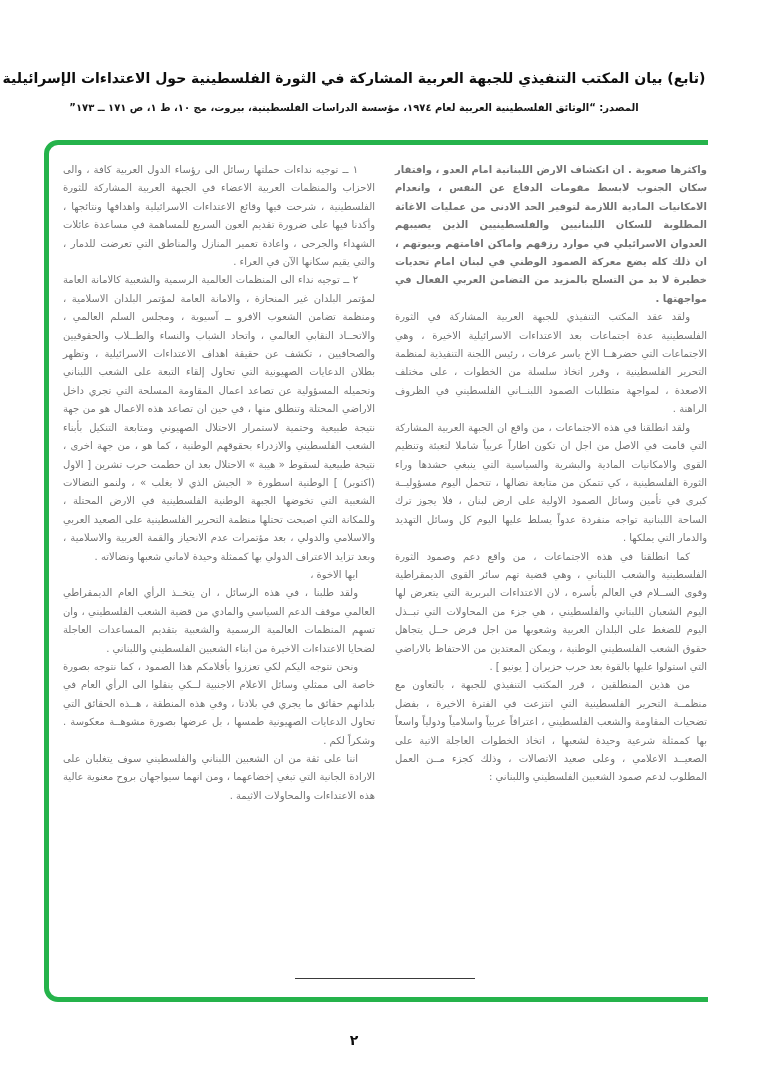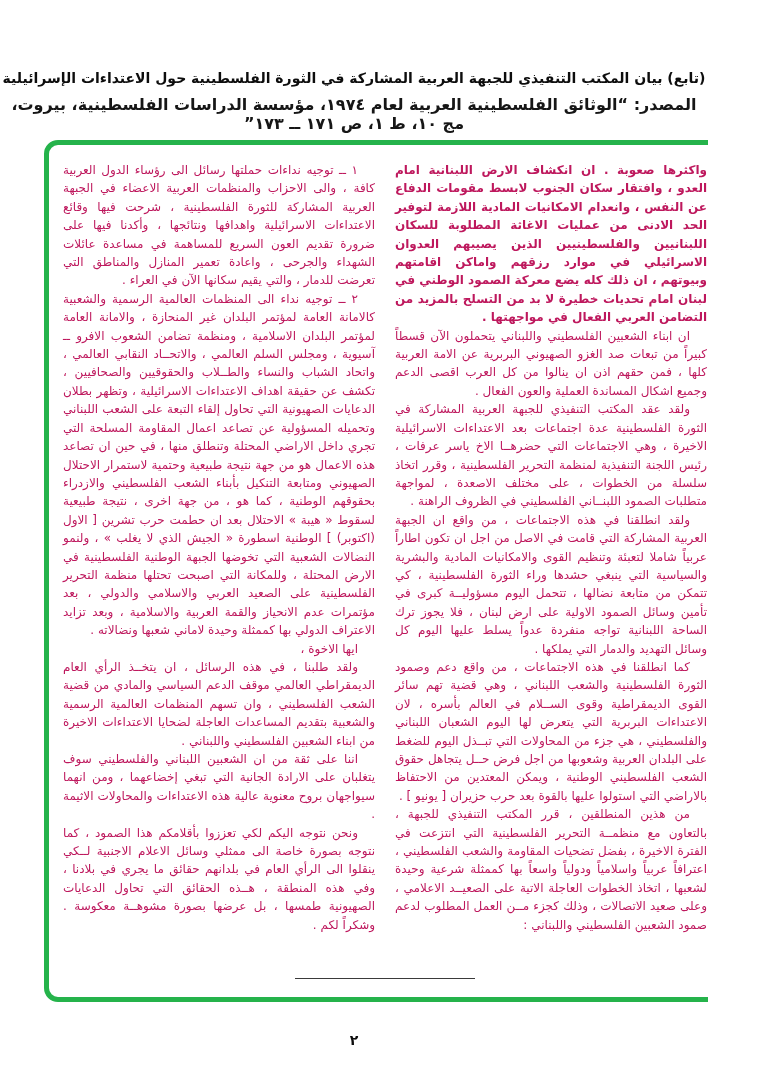--- a/index.html
+++ b/index.html
@@ -13,44 +13,44 @@
   }
   .header {
     position:absolute; top:70px; left:0; width:100%;
     text-align:center; direction:rtl;
   }
   .doc-title {
     font-size:14px; font-weight:bold; color:#0d0d0d;
     letter-spacing:0.2px;
   }
   .doc-source {
-    margin-top:9px;
-    font-size:16px; font-weight:bold; color:#161616;
+    margin-top:16px;
+    font-size:10px; font-weight:bold; color:#161616;
   }
   .frame {
     position:absolute; left:44px; top:140px;
     width:682px; height:862px;
     border:5px solid #25b34b;
     border-radius:14px;
     box-sizing:border-box;
     background:#ffffff;
   }
   .columns {
     position:absolute; top:0; left:0; right:0; bottom:0;
     padding:16px 14px 30px 14px;
     display:flex; gap:20px;
     direction:rtl;
     box-sizing:border-box;
   }
   .col {
     flex:1 1 0;
-    font-size:12px;
+    font-size:10px;
     line-height:18.4px;
     text-align:justify;
-    color:#be185d;
+    color:#737373;
   }
   .col p { margin:0; text-indent:17px; }
   .col p.no-indent { text-indent:0;font-weight:bold; }
   .footnote-rule {
     position:absolute; bottom:18px; left:50%;
     transform:translateX(-50%);
     width:180px; height:0;
     border-top:1.6px solid #3a3a3a;
   }
   .page-number {
@@ -67,34 +67,33 @@
   <div class="header">
     <div class="doc-title">(تابع) بيان المكتب التنفيذي للجبهة العربية المشاركة في الثورة الفلسطينية حول الاعتداءات الإسرائيلية</div>
     <div class="doc-source">المصدر: “الوثائق الفلسطينية العربية لعام ١٩٧٤، مؤسسة الدراسات الفلسطينية، بيروت، مج ١٠، ط ١، ص ١٧١ ــ ١٧٣”</div>
   </div>
 
   <div class="frame">
     <div class="columns">
 
       <div class="col">
         <p class="no-indent">واكثرها صعوبة . ان انكشاف الارض اللبنانية امام العدو ، وافتقار سكان الجنوب لابسط مقومات الدفاع عن النفس ، وانعدام الامكانيات المادية اللازمة لتوفير الحد الادنى من عمليات الاغاثة المطلوبة للسكان اللبنانيين والفلسطينيين الذين يصيبهم العدوان الاسرائيلي في موارد رزقهم واماكن اقامتهم وبيوتهم ، ان ذلك كله يضع معركة الصمود الوطني في لبنان امام تحديات خطيرة لا بد من التسلح بالمزيد من التضامن العربي الفعال في مواجهتها .</p>
-        <p>ان ابناء الشعبين الفلسطيني واللبناني يتحملون الآن قسطاً كبيراً من تبعات صد الغزو الصهيوني البربرية عن الامة العربية كلها ، فمن حقهم اذن ان ينالوا من كل العرب اقصى الدعم وجميع اشكال المساندة العملية والعون الفعال .</p>
         <p>ولقد عقد المكتب التنفيذي للجبهة العربية المشاركة في الثورة الفلسطينية عدة اجتماعات بعد الاعتداءات الاسرائيلية الاخيرة ، وهي الاجتماعات التي حضرهــا الاخ ياسر عرفات ، رئيس اللجنة التنفيذية لمنظمة التحرير الفلسطينية ، وقرر اتخاذ سلسلة من الخطوات ، على مختلف الاصعدة ، لمواجهة متطلبات الصمود اللبنــاني الفلسطيني في الظروف الراهنة .</p>
         <p>ولقد انطلقنا في هذه الاجتماعات ، من واقع ان الجبهة العربية المشاركة التي قامت في الاصل من اجل ان تكون اطاراً عربياً شاملا لتعبئة وتنظيم القوى والامكانيات المادية والبشرية والسياسية التي ينبغي حشدها وراء الثورة الفلسطينية ، كي تتمكن من متابعة نضالها ، تتحمل اليوم مسؤوليــة كبرى في تأمين وسائل الصمود الاولية على ارض لبنان ، فلا يجوز ترك الساحة اللبنانية تواجه منفردة عدواً يسلط عليها اليوم كل وسائل التهديد والدمار التي يملكها .</p>
         <p>كما انطلقنا في هذه الاجتماعات ، من واقع دعم وصمود الثورة الفلسطينية والشعب اللبناني ، وهي قضية تهم سائر القوى الديمقراطية وقوى الســلام في العالم بأسره ، لان الاعتداءات البربرية التي يتعرض لها اليوم الشعبان اللبناني والفلسطيني ، هي جزء من المحاولات التي تبــذل اليوم للضغط على البلدان العربية وشعوبها من اجل فرض حــل يتجاهل حقوق الشعب الفلسطيني الوطنية ، ويمكن المعتدين من الاحتفاظ بالاراضي التي استولوا عليها بالقوة بعد حرب حزيران [ يونيو ] .</p>
         <p>من هذين المنطلقين ، قرر المكتب التنفيذي للجبهة ، بالتعاون مع منظمــة التحرير الفلسطينية التي انتزعت في الفترة الاخيرة ، بفضل تضحيات المقاومة والشعب الفلسطيني ، اعترافاً عربياً واسلامياً ودولياً واسعاً بها كممثلة شرعية وحيدة لشعبها ، اتخاذ الخطوات العاجلة الاتية على الصعيــد الاعلامي ، وعلى صعيد الاتصالات ، وذلك كجزء مــن العمل المطلوب لدعم صمود الشعبين الفلسطيني واللبناني :</p>
       </div>
 
       <div class="col">
         <p>١ ــ توجيه نداءات حملتها رسائل الى رؤساء الدول العربية كافة ، والى الاحزاب والمنظمات العربية الاعضاء في الجبهة العربية المشاركة للثورة الفلسطينية ، شرحت فيها وقائع الاعتداءات الاسرائيلية واهدافها ونتائجها ، وأكدنا فيها على ضرورة تقديم العون السريع للمساهمة في مساعدة عائلات الشهداء والجرحى ، واعادة تعمير المنازل والمناطق التي تعرضت للدمار ، والتي يقيم سكانها الآن في العراء .</p>
         <p>٢ ــ توجيه نداء الى المنظمات العالمية الرسمية والشعبية كالامانة العامة لمؤتمر البلدان غير المنحازة ، والامانة العامة لمؤتمر البلدان الاسلامية ، ومنظمة تضامن الشعوب الافرو ــ آسيوية ، ومجلس السلم العالمي ، والاتحــاد النقابي العالمي ، واتحاد الشباب والنساء والطــلاب والحقوقيين والصحافيين ، تكشف عن حقيقة اهداف الاعتداءات الاسرائيلية ، وتظهر بطلان الدعايات الصهيونية التي تحاول إلقاء التبعة على الشعب اللبناني وتحميله المسؤولية عن تصاعد اعمال المقاومة المسلحة التي تجري داخل الاراضي المحتلة وتنطلق منها ، في حين ان تصاعد هذه الاعمال هو من جهة نتيجة طبيعية وحتمية لاستمرار الاحتلال الصهيوني ومتابعة التنكيل بأبناء الشعب الفلسطيني والازدراء بحقوقهم الوطنية ، كما هو ، من جهة اخرى ، نتيجة طبيعية لسقوط « هيبة » الاحتلال بعد ان حطمت حرب تشرين [ الاول (اكتوبر) ] الوطنية اسطورة « الجيش الذي لا يغلب » ، ولنمو النضالات الشعبية التي تخوضها الجبهة الوطنية الفلسطينية في الارض المحتلة ، وللمكانة التي اصبحت تحتلها منظمة التحرير الفلسطينية على الصعيد العربي والاسلامي والدولي ، بعد مؤتمرات عدم الانحياز والقمة العربية والاسلامية ، وبعد تزايد الاعتراف الدولي بها كممثلة وحيدة لاماني شعبها ونضالاته .</p>
         <p>ايها الاخوة ،</p>
         <p>ولقد طلبنا ، في هذه الرسائل ، ان يتخــذ الرأي العام الديمقراطي العالمي موقف الدعم السياسي والمادي من قضية الشعب الفلسطيني ، وان تسهم المنظمات العالمية الرسمية والشعبية بتقديم المساعدات العاجلة لضحايا الاعتداءات الاخيرة من ابناء الشعبين الفلسطيني واللبناني .</p>
+        <p>ونحن نتوجه اليكم لكي تعززوا بأقلامكم هذا الصمود ، كما نتوجه بصورة خاصة الى ممثلي وسائل الاعلام الاجنبية لــكي ينقلوا الى الرأي العام في بلدانهم حقائق ما يجري في بلادنا ، وفي هذه المنطقة ، هــذه الحقائق التي تحاول الدعايات الصهيونية طمسها ، بل عرضها بصورة مشوهــة معكوسة . وشكراً لكم .</p>
         <p>اننا على ثقة من ان الشعبين اللبناني والفلسطيني سوف يتغلبان على الارادة الجانية التي تبغي إخضاعهما ، ومن انهما سيواجهان بروح معنوية عالية هذه الاعتداءات والمحاولات الاثيمة .</p>
-        <p>ونحن نتوجه اليكم لكي تعززوا بأقلامكم هذا الصمود ، كما نتوجه بصورة خاصة الى ممثلي وسائل الاعلام الاجنبية لــكي ينقلوا الى الرأي العام في بلدانهم حقائق ما يجري في بلادنا ، وفي هذه المنطقة ، هــذه الحقائق التي تحاول الدعايات الصهيونية طمسها ، بل عرضها بصورة مشوهــة معكوسة . وشكراً لكم .</p>
       </div>
 
     </div>
 
     <div class="footnote-rule"></div>
   </div>
 
   <div class="page-number">٢</div>
 
 </div>

